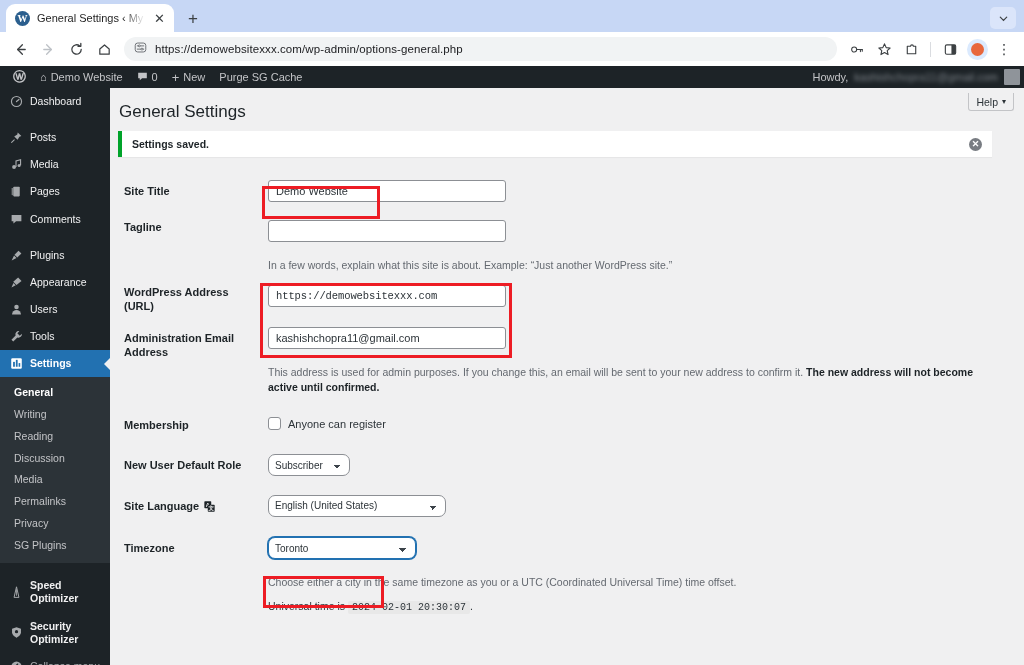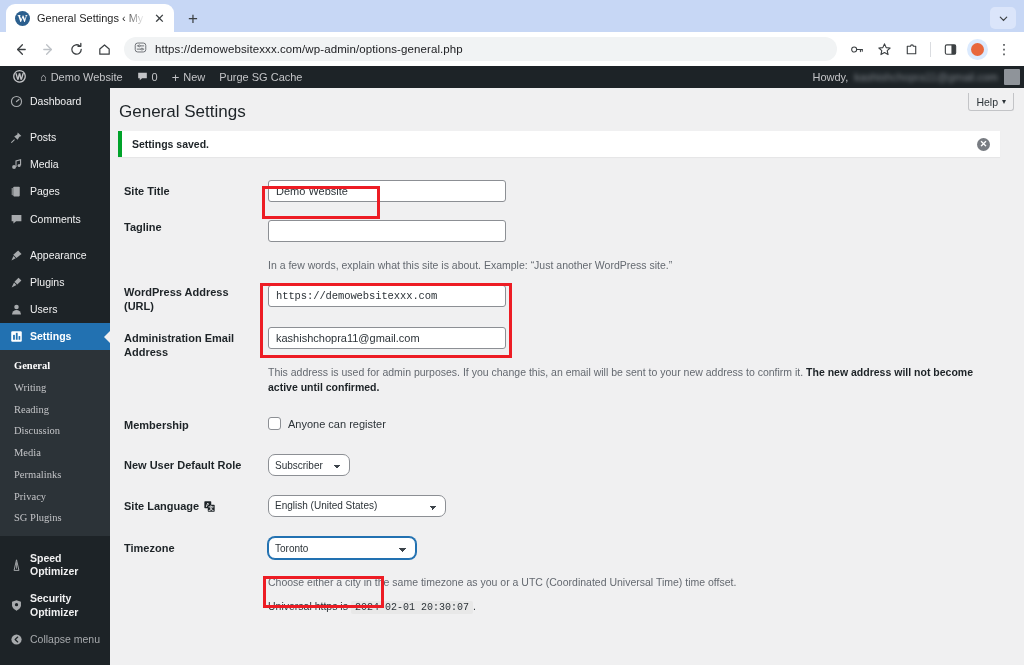--- a/index.html
+++ b/index.html
@@ -94,39 +94,39 @@
     width:14px; flex:0 0 14px; display:flex; align-items:center; justify-content:center;
     color:#a7aaad; font-size:11px;
   }
   .menu-item.current { background:#2271b1; color:#fff; font-weight:600; }
   .menu-item.current .mi-icon { color:#fff; }
   .menu-item.current::after {
     content:""; position:absolute; right:-1px; top:50%; transform:translateY(-50%);
     border-top:7px solid transparent; border-bottom:7px solid transparent;
     border-right:7px solid #f0f0f1;
   }
-  .submenu { background:#2c3338; padding:5px 0 7px 0;font-family:Liberation Serif, serif; }
+  .submenu { background:#2c3338; padding:5px 0 7px 0; }
   .submenu-item { padding:3px 0 3px 14px; font-size:10.5px; color:#c3c4c7; line-height:1.5; }
   .submenu-item.current { color:#fff; font-weight:700; }
   .sidebar-sep { height:9px; }
 
   
   .wp-content { flex:1; position:relative; overflow:hidden; background:#f0f0f1; padding:0 20px 0 8px; }
   .help-tab {
     position:absolute; right:10px; top:5px; height:18px; background:#f0f0f1;
     border:1px solid #c3c4c7; border-top:none; border-radius:0 0 3px 3px;
     font-size:10.5px; color:#2c3338; display:flex; align-items:center; gap:4px; padding:0 7px;
   }
   h1.page-title {
     font-size:17px; font-weight:400; color:#1d2327; margin:14px 0 9px 0; padding-left:1px;
   }
   .notice {
     background:#fff; border-left:4px solid #00a32a; box-shadow:0 1px 1px rgba(0,0,0,.04);
     padding:7px 10px; font-size:10.5px; color:#1d2327; font-weight:600;
-    display:flex; align-items:center; margin-right:4px; position:relative; height:26px;
+    display:flex; align-items:center; margin-right:12px; position:relative; height:26px;
   }
   .notice-dismiss {
     margin-left:auto; width:13px; height:13px; border-radius:50%;
     background:#787c82; color:#fff; font-size:9px; line-height:13px; text-align:center;
     font-family:"Liberation Sans", sans-serif;
   }
 
   .form-table { width:100%; margin-top:14px; border-collapse:collapse; }
   .form-table tr { vertical-align:top; }
   .form-table th {
@@ -351,47 +351,55 @@
             </svg>
         </span>
         <span>Comments</span>
       </div>
 
       <div class="sidebar-sep"></div>
 
       <div class="menu-item">
         <span class="mi-icon">
           <svg width="13" height="13" viewBox="0 0 16 16">
+              <path d="M10.5 2 L14 5.5 L9 10.5 L5.5 7 Z" fill="#a7aaad"></path>
+              <path d="M5 8 L2 14 L8 11" fill="#a7aaad"></path>
+            </svg>
+        </span>
+        <span>Plugins</span>
+      </div>
+
+      <div class="menu-item">
+        <span class="mi-icon">
+          <svg width="13" height="13" viewBox="0 0 16 16">
               <path d="M10 1.8 L14.2 6 L8 11 L4 7 Z" fill="#a7aaad"></path>
               <path d="M4.2 8.5 L1.8 14 L7 11.5" fill="#a7aaad"></path>
             </svg>
         </span>
         <span>Appearance</span>
       </div>
 
       <div class="menu-item">
         <span class="mi-icon">
           <svg width="13" height="13" viewBox="0 0 16 16">
-              <path d="M10.5 2 L14 5.5 L9 10.5 L5.5 7 Z" fill="#a7aaad"></path>
-              <path d="M5 8 L2 14 L8 11" fill="#a7aaad"></path>
-            </svg>
-        </span>
-        <span>Plugins</span>
-      </div>
-
-      <div class="menu-item">
-        <span class="mi-icon">
-          <svg width="13" height="13" viewBox="0 0 16 16">
               <circle cx="8" cy="5" r="2.8" fill="#a7aaad"></circle>
               <path d="M2.5 14 a5.5 5.5 0 0 1 11 0 Z" fill="#a7aaad"></path>
             </svg>
         </span>
         <span>Users</span>
       </div>
 
+      <div class="menu-item">
+        <span class="mi-icon">
+          <svg width="13" height="13" viewBox="0 0 16 16">
+              <path d="M11.5 1.5 a4 4 0 0 0-4.6 5.4 L1.8 12 L4 14.2 L9.1 9.1 A4 4 0 0 0 14.5 4.5 L12 7 L9 4 Z" fill="#a7aaad"></path>
+            </svg>
+        </span>
+        <span>Tools</span>
+      </div>
 
       <div class="menu-item current">
         <span class="mi-icon">
           <svg width="13" height="13" viewBox="0 0 16 16">
               <rect x="1.5" y="1.5" width="13" height="13" rx="1.5" fill="#fff"></rect>
               <rect x="3.8" y="6" width="2.2" height="6" fill="#2271b1"></rect>
               <rect x="7.2" y="3.5" width="2.2" height="8.5" fill="#2271b1"></rect>
               <rect x="10.6" y="7.5" width="2" height="4.5" fill="#2271b1"></rect>
             </svg>
         </span>
@@ -528,21 +536,21 @@
         </tr>
 
         <tr>
           <th>Timezone</th>
           <td>
             <select class="wp-select sel-tz">
               <option>Toronto</option>
             </select>
             <div class="description">Choose either a city in the same timezone as you or a UTC (Coordinated Universal Time) time offset.</div>
             <div class="universal-time">
-              <span>Universal https is </span><span class="code-chip">2024-02-01 20:30:07</span><span>.</span>
+              <span>Universal time is </span><span class="code-chip">2024-02-01 20:30:07</span><span>.</span>
             </div>
           </td>
         </tr>
       </tbody>
         </table>
 
     </div>
   </div>
 </div>
 

